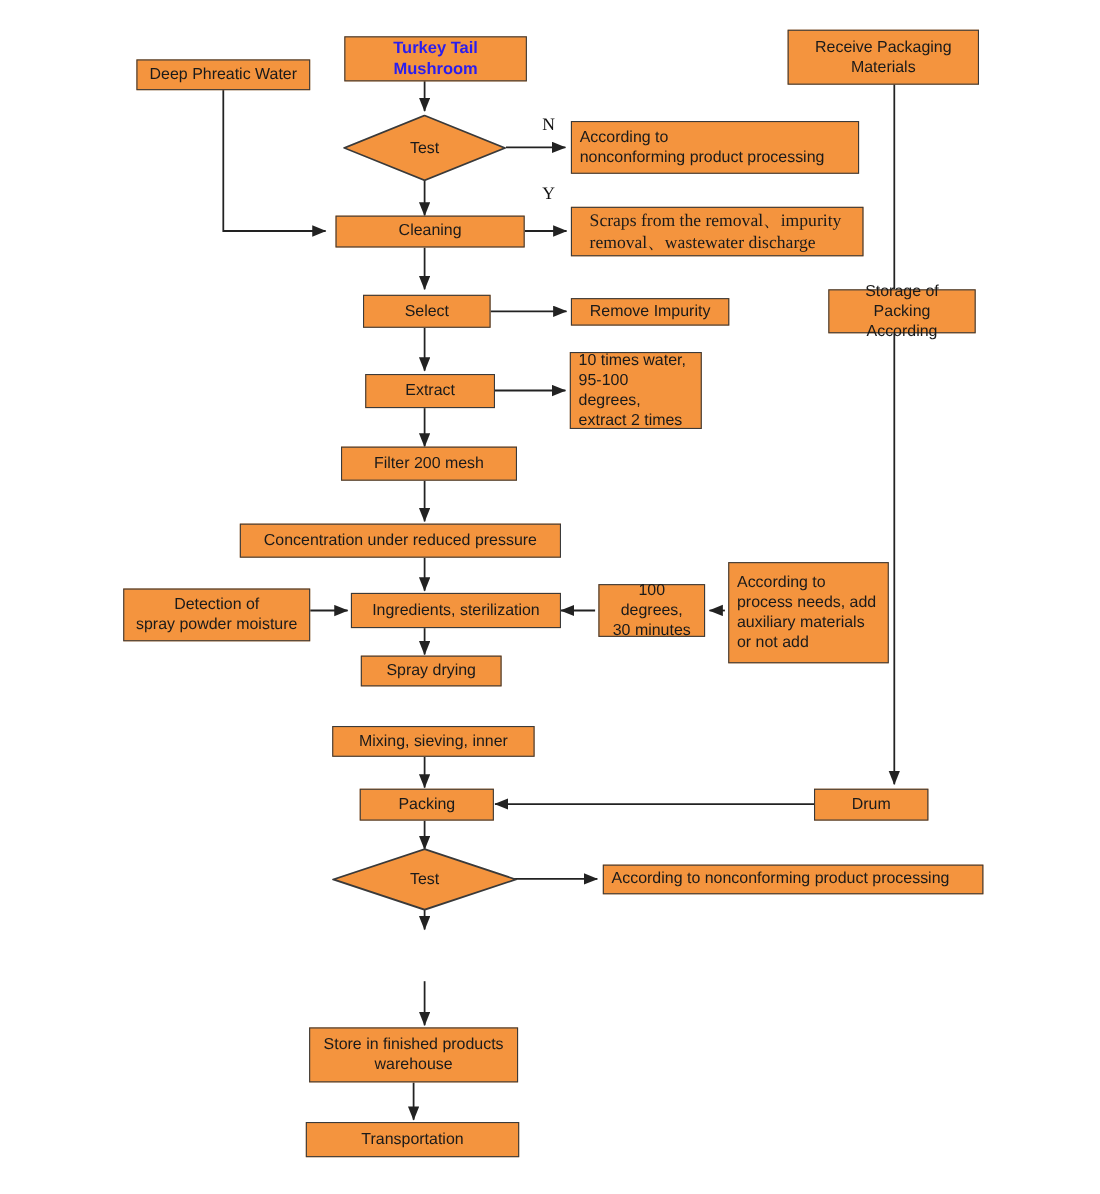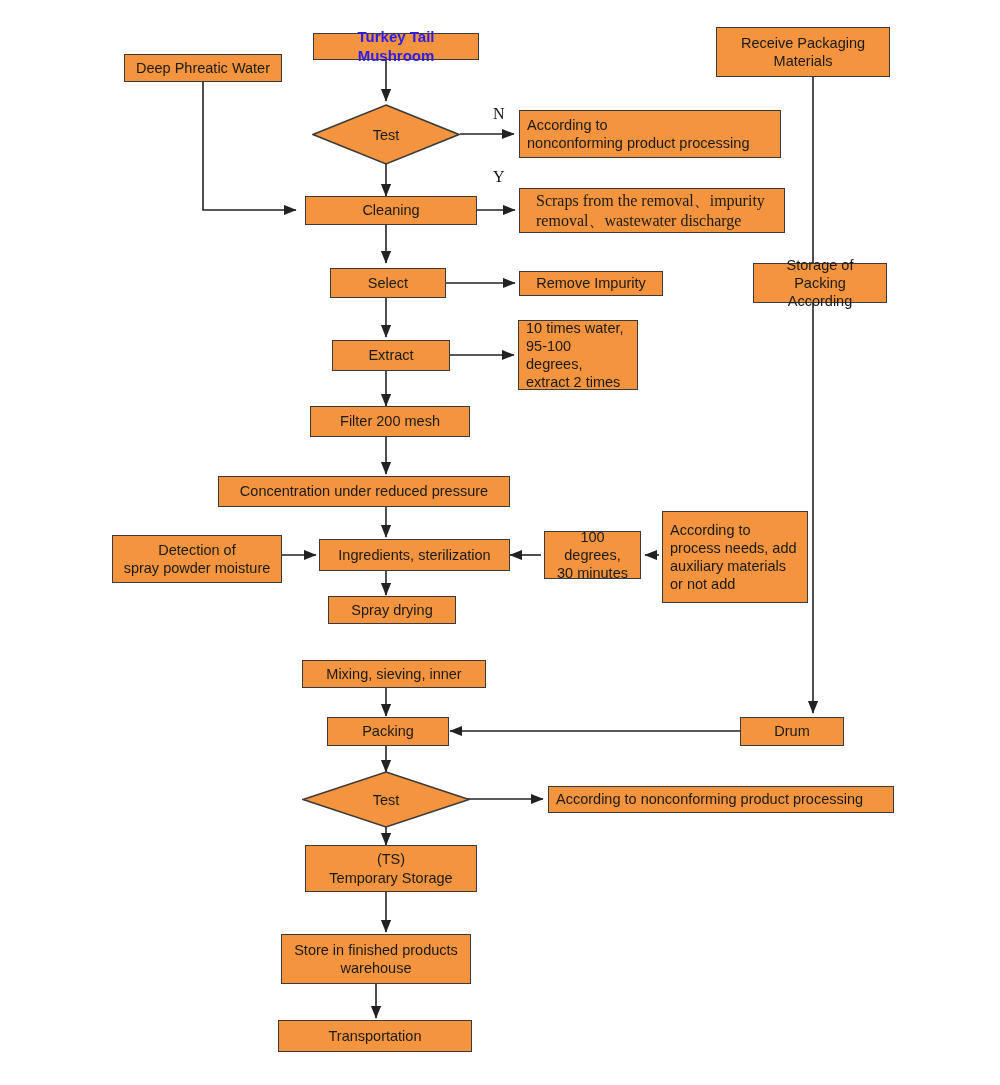--- a/index.html
+++ b/index.html
@@ -102,21 +102,21 @@
       <line x1="386" y1="892" x2="386" y2="932" marker-end="url(#ah)"></line>
 
       <line x1="376" y1="984" x2="376" y2="1018" marker-end="url(#ah)"></line>
 
       <line x1="813" y1="72" x2="813" y2="263"></line>
 
       <line x1="813" y1="302" x2="813" y2="713" marker-end="url(#ah)"></line>
     </g>
   </svg>
 
-  <div class="node title-node" style="left:313px;top:33px;width:166px;height:27px;">Turkey Tail Mushroom</div>
+  <div class="node title-node" style="left:313px;top:33px;width:166px;height:41px;">Turkey Tail Mushroom</div>
 
   <div class="node" style="left:124px;top:54px;width:158px;height:28px;">Deep Phreatic Water</div>
 
   <div class="node" style="left:716px;top:27px;width:174px;height:50px;">Receive Packaging
 Materials</div>
 
   <div class="diamond" style="left:312px;top:104px;width:148px;height:61px;">
     <svg class="shape" viewBox="0 0 148 61" preserveAspectRatio="none">
       <polygon points="74,1 147,30.5 74,60 1,30.5" fill="#F4943E" stroke="#3a3a3a" stroke-width="1.6"></polygon>
     </svg>
@@ -174,21 +174,19 @@
 
   <div class="diamond" style="left:302px;top:771px;width:168px;height:57px;">
     <svg class="shape" viewBox="0 0 168 57" preserveAspectRatio="none">
       <polygon points="84,1 167,28.5 84,56 1,28.5" fill="#F4943E" stroke="#3a3a3a" stroke-width="1.6"></polygon>
     </svg>
     <span class="dlabel">Test</span>
   </div>
 
   <div class="node left" style="left:548px;top:786px;width:346px;height:27px;">According to nonconforming product processing</div>
 
-  <div class="node" style="left:305px;top:845px;width:172px;height:47px;">(TS)
-Temporary Storage</div>
 
   <div class="node" style="left:281px;top:934px;width:190px;height:50px;">Store in finished products
 warehouse</div>
 
   <div class="node" style="left:278px;top:1020px;width:194px;height:32px;">Transportation</div>
 
 </div>
 
 </body></html>

